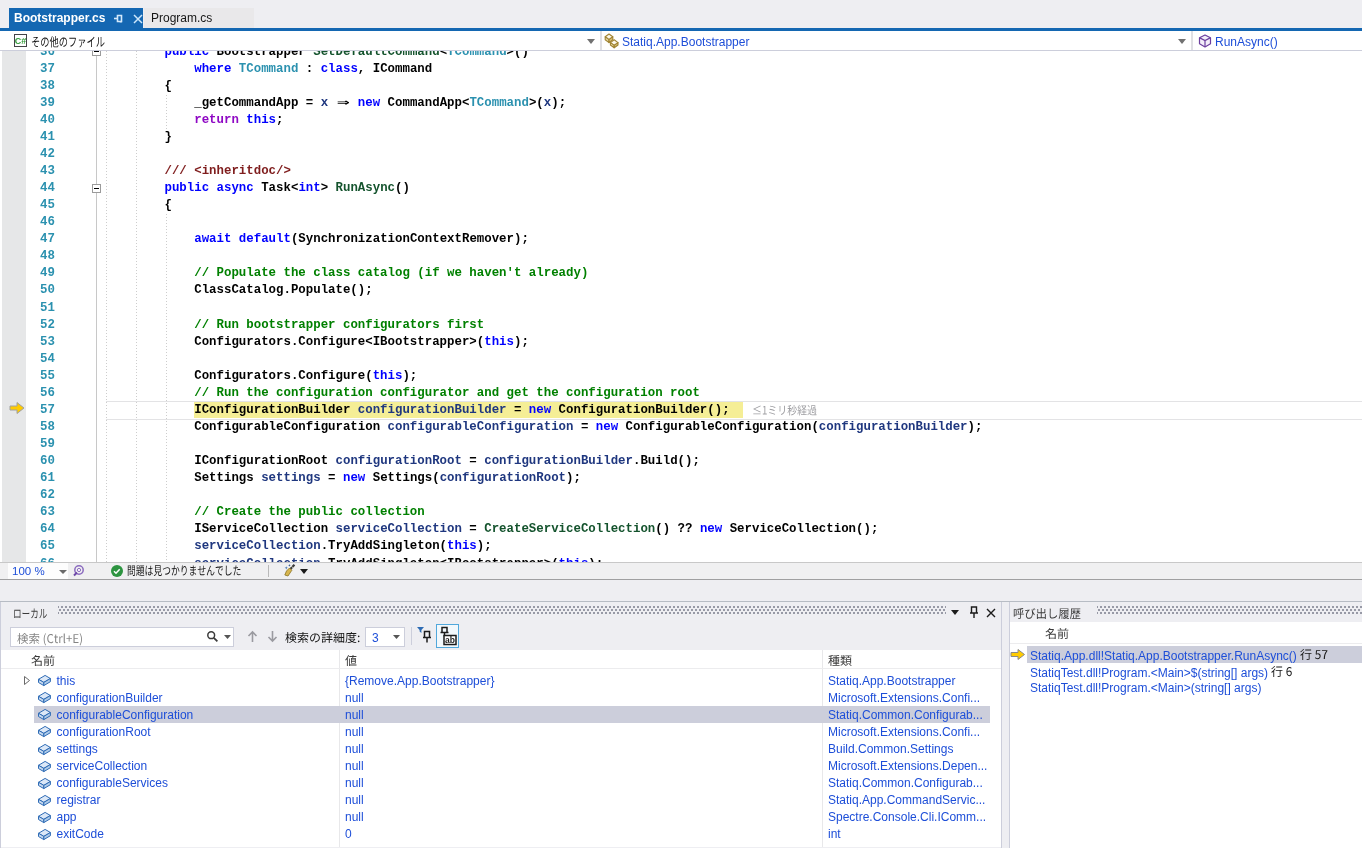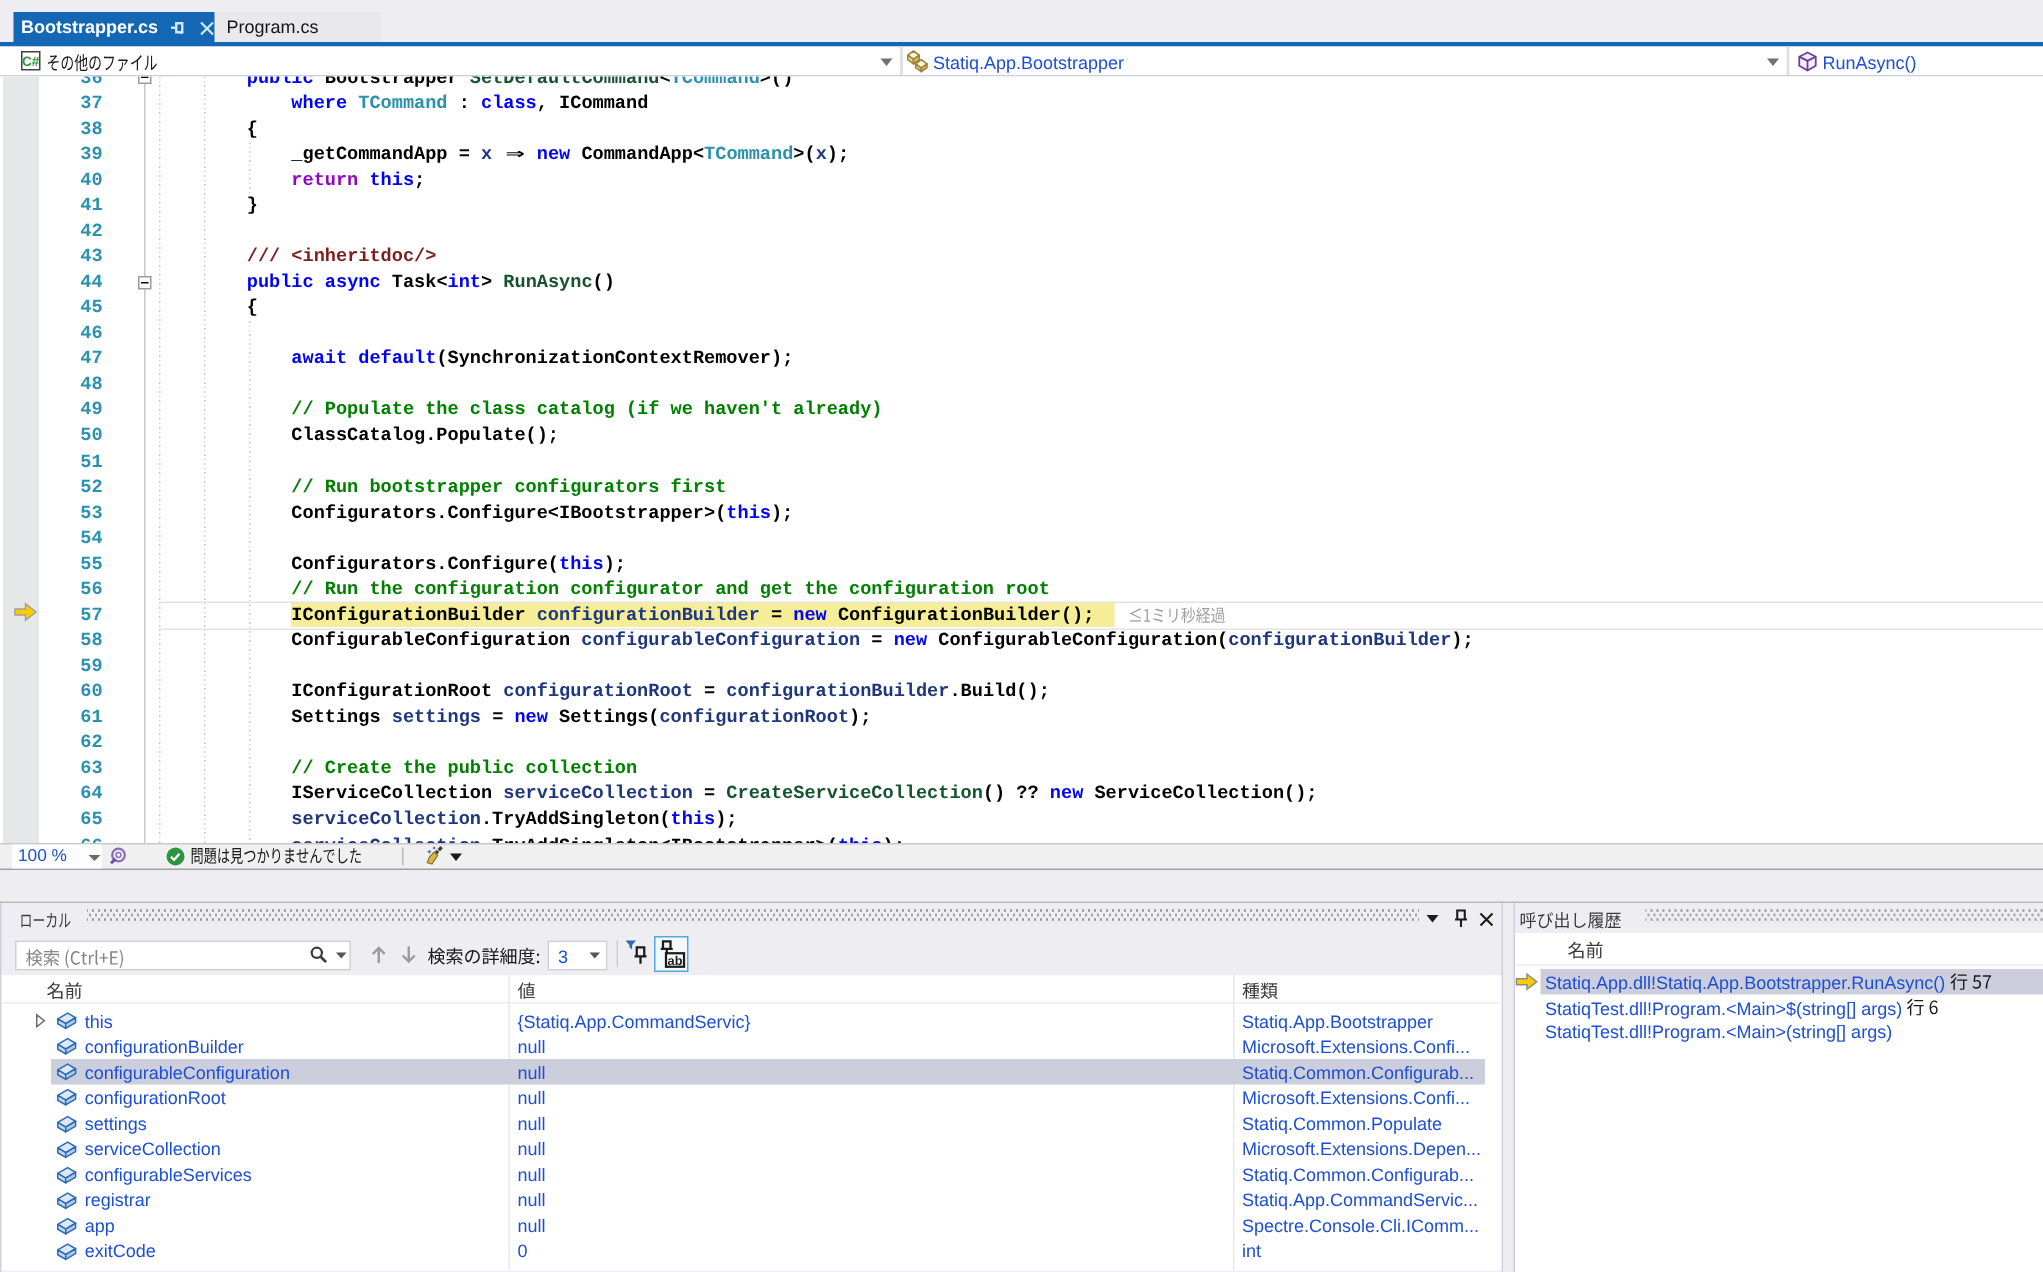--- a/index.html
+++ b/index.html
@@ -14,21 +14,21 @@
   #tab2 { left:144px; top:8px; width:110px; height:20px; background:#e9e8ea; color:#161616;
           font-size:12px; line-height:20px; padding-left:7px; }
   #tabline { left:0; top:28px; width:1362px; height:3px; background:#1467b2; }
 
   
   #nav { left:0; top:31px; width:1362px; height:20px; background:#fff; border-bottom:1px solid #cccedb; }
 
   
   #editor { left:0; top:51px; width:1362px; height:512px; background:#fff; overflow:hidden; }
   #gmargin { left:2px; top:0; width:24px; height:512px; background:#e6e7e8; }
-  .num { position:absolute; left:40px; width:42px; text-align:center; color:#2b91af;
+  .num { position:absolute; left:40px; width:42px; text-align:left; color:#2b91af;
          font-family:"Liberation Mono", monospace; font-size:12.4px; line-height:17.07px; height:17px; font-weight:bold; }
   .cl  { position:absolute; left:105px; white-space:pre; color:#000;
          font-family:"Liberation Mono", monospace; font-size:12.4px; line-height:17.07px; height:17px; font-weight:bold; }
   .cl span { letter-spacing:0; }
   .lg { display:inline-block; width:14.9px; text-align:center; transform:scaleX(1.7); }
   .k { color:#0000ff; } .c { color:#8f08c4; } .t { color:#2b91af; }
   .g { color:#008000; } .d { color:#7f1d1d; } .m { color:#14532d; } .v { color:#1f377f; }
   .guide { position:absolute; width:1px;
            background-image:repeating-linear-gradient(to bottom,#cdcdcd 0,#cdcdcd 1px,transparent 1px,transparent 3px); }
   #olmargin { left:96px; top:0; width:1px; height:512px; background:#c8c8c8; }
@@ -278,21 +278,21 @@
 <div class="abs" style="left:1px;top:667.5px;width:1000px;height:1px;background:#ececee"></div>
 <svg class="i" width="6" height="9" style="left:24px;top:676.3px" viewBox="0 0 6 9">
     <path d="M0.5 0.5v8l5-4z" fill="none" stroke="#6a6a6a"></path>
   </svg>
 <svg class="i" width="15" height="13" style="left:37px;top:674.3px" viewBox="0 0 15 13">
 <path d="M1.5 5.3L8.1 1.4l5.3 3.1-6.6 3.9z" fill="#dce8f7" stroke="#2e6bb5" stroke-width="1" stroke-linejoin="round"></path>
 <path d="M1.5 5.3l5.3 3.1v3.2L1.5 8.5z" fill="#c4d8ef" stroke="#2e6bb5" stroke-width="1" stroke-linejoin="round"></path>
 <path d="M6.8 8.4l6.6-3.9v3.2l-6.6 3.9z" fill="#aecbe9" stroke="#2e6bb5" stroke-width="1" stroke-linejoin="round"></path>
 </svg>
 <div class="abs ptxt" style="left:56.5px;top:673.8px">this</div>
-<div class="abs ptxt" style="left:345px;top:673.8px">{Statiq.App.CommandServic}</div>
+<div class="abs ptxt" style="left:345px;top:673.8px">{Remove.App.Bootstrapper}</div>
 <div class="abs ptxt" style="left:828px;top:673.8px">Statiq.App.Bootstrapper</div>
 <svg class="i" width="15" height="13" style="left:37px;top:691.3px" viewBox="0 0 15 13">
 <path d="M1.5 5.3L8.1 1.4l5.3 3.1-6.6 3.9z" fill="#dce8f7" stroke="#2e6bb5" stroke-width="1" stroke-linejoin="round"></path>
 <path d="M1.5 5.3l5.3 3.1v3.2L1.5 8.5z" fill="#c4d8ef" stroke="#2e6bb5" stroke-width="1" stroke-linejoin="round"></path>
 <path d="M6.8 8.4l6.6-3.9v3.2l-6.6 3.9z" fill="#aecbe9" stroke="#2e6bb5" stroke-width="1" stroke-linejoin="round"></path>
 </svg>
 <div class="abs ptxt" style="left:56.5px;top:690.8px">configurationBuilder</div>
 <div class="abs ptxt" style="left:345px;top:690.8px">null</div>
 <div class="abs ptxt" style="left:828px;top:690.8px">Microsoft.Extensions.Confi...</div>
 <div class="abs" style="left:34px;top:706.4px;width:956px;height:17px;background:#cccedb"></div>
@@ -312,21 +312,21 @@
 <div class="abs ptxt" style="left:56.5px;top:724.9px">configurationRoot</div>
 <div class="abs ptxt" style="left:345px;top:724.9px">null</div>
 <div class="abs ptxt" style="left:828px;top:724.9px">Microsoft.Extensions.Confi...</div>
 <svg class="i" width="15" height="13" style="left:37px;top:742.5px" viewBox="0 0 15 13">
 <path d="M1.5 5.3L8.1 1.4l5.3 3.1-6.6 3.9z" fill="#dce8f7" stroke="#2e6bb5" stroke-width="1" stroke-linejoin="round"></path>
 <path d="M1.5 5.3l5.3 3.1v3.2L1.5 8.5z" fill="#c4d8ef" stroke="#2e6bb5" stroke-width="1" stroke-linejoin="round"></path>
 <path d="M6.8 8.4l6.6-3.9v3.2l-6.6 3.9z" fill="#aecbe9" stroke="#2e6bb5" stroke-width="1" stroke-linejoin="round"></path>
 </svg>
 <div class="abs ptxt" style="left:56.5px;top:742.0px">settings</div>
 <div class="abs ptxt" style="left:345px;top:742.0px">null</div>
-<div class="abs ptxt" style="left:828px;top:742.0px">Statiq.Common.Populate</div>
+<div class="abs ptxt" style="left:828px;top:742.0px">Build.Common.Settings</div>
 <svg class="i" width="15" height="13" style="left:37px;top:759.5px" viewBox="0 0 15 13">
 <path d="M1.5 5.3L8.1 1.4l5.3 3.1-6.6 3.9z" fill="#dce8f7" stroke="#2e6bb5" stroke-width="1" stroke-linejoin="round"></path>
 <path d="M1.5 5.3l5.3 3.1v3.2L1.5 8.5z" fill="#c4d8ef" stroke="#2e6bb5" stroke-width="1" stroke-linejoin="round"></path>
 <path d="M6.8 8.4l6.6-3.9v3.2l-6.6 3.9z" fill="#aecbe9" stroke="#2e6bb5" stroke-width="1" stroke-linejoin="round"></path>
 </svg>
 <div class="abs ptxt" style="left:56.5px;top:759.0px">serviceCollection</div>
 <div class="abs ptxt" style="left:345px;top:759.0px">null</div>
 <div class="abs ptxt" style="left:828px;top:759.0px">Microsoft.Extensions.Depen...</div>
 <svg class="i" width="15" height="13" style="left:37px;top:776.6px" viewBox="0 0 15 13">
 <path d="M1.5 5.3L8.1 1.4l5.3 3.1-6.6 3.9z" fill="#dce8f7" stroke="#2e6bb5" stroke-width="1" stroke-linejoin="round"></path>

